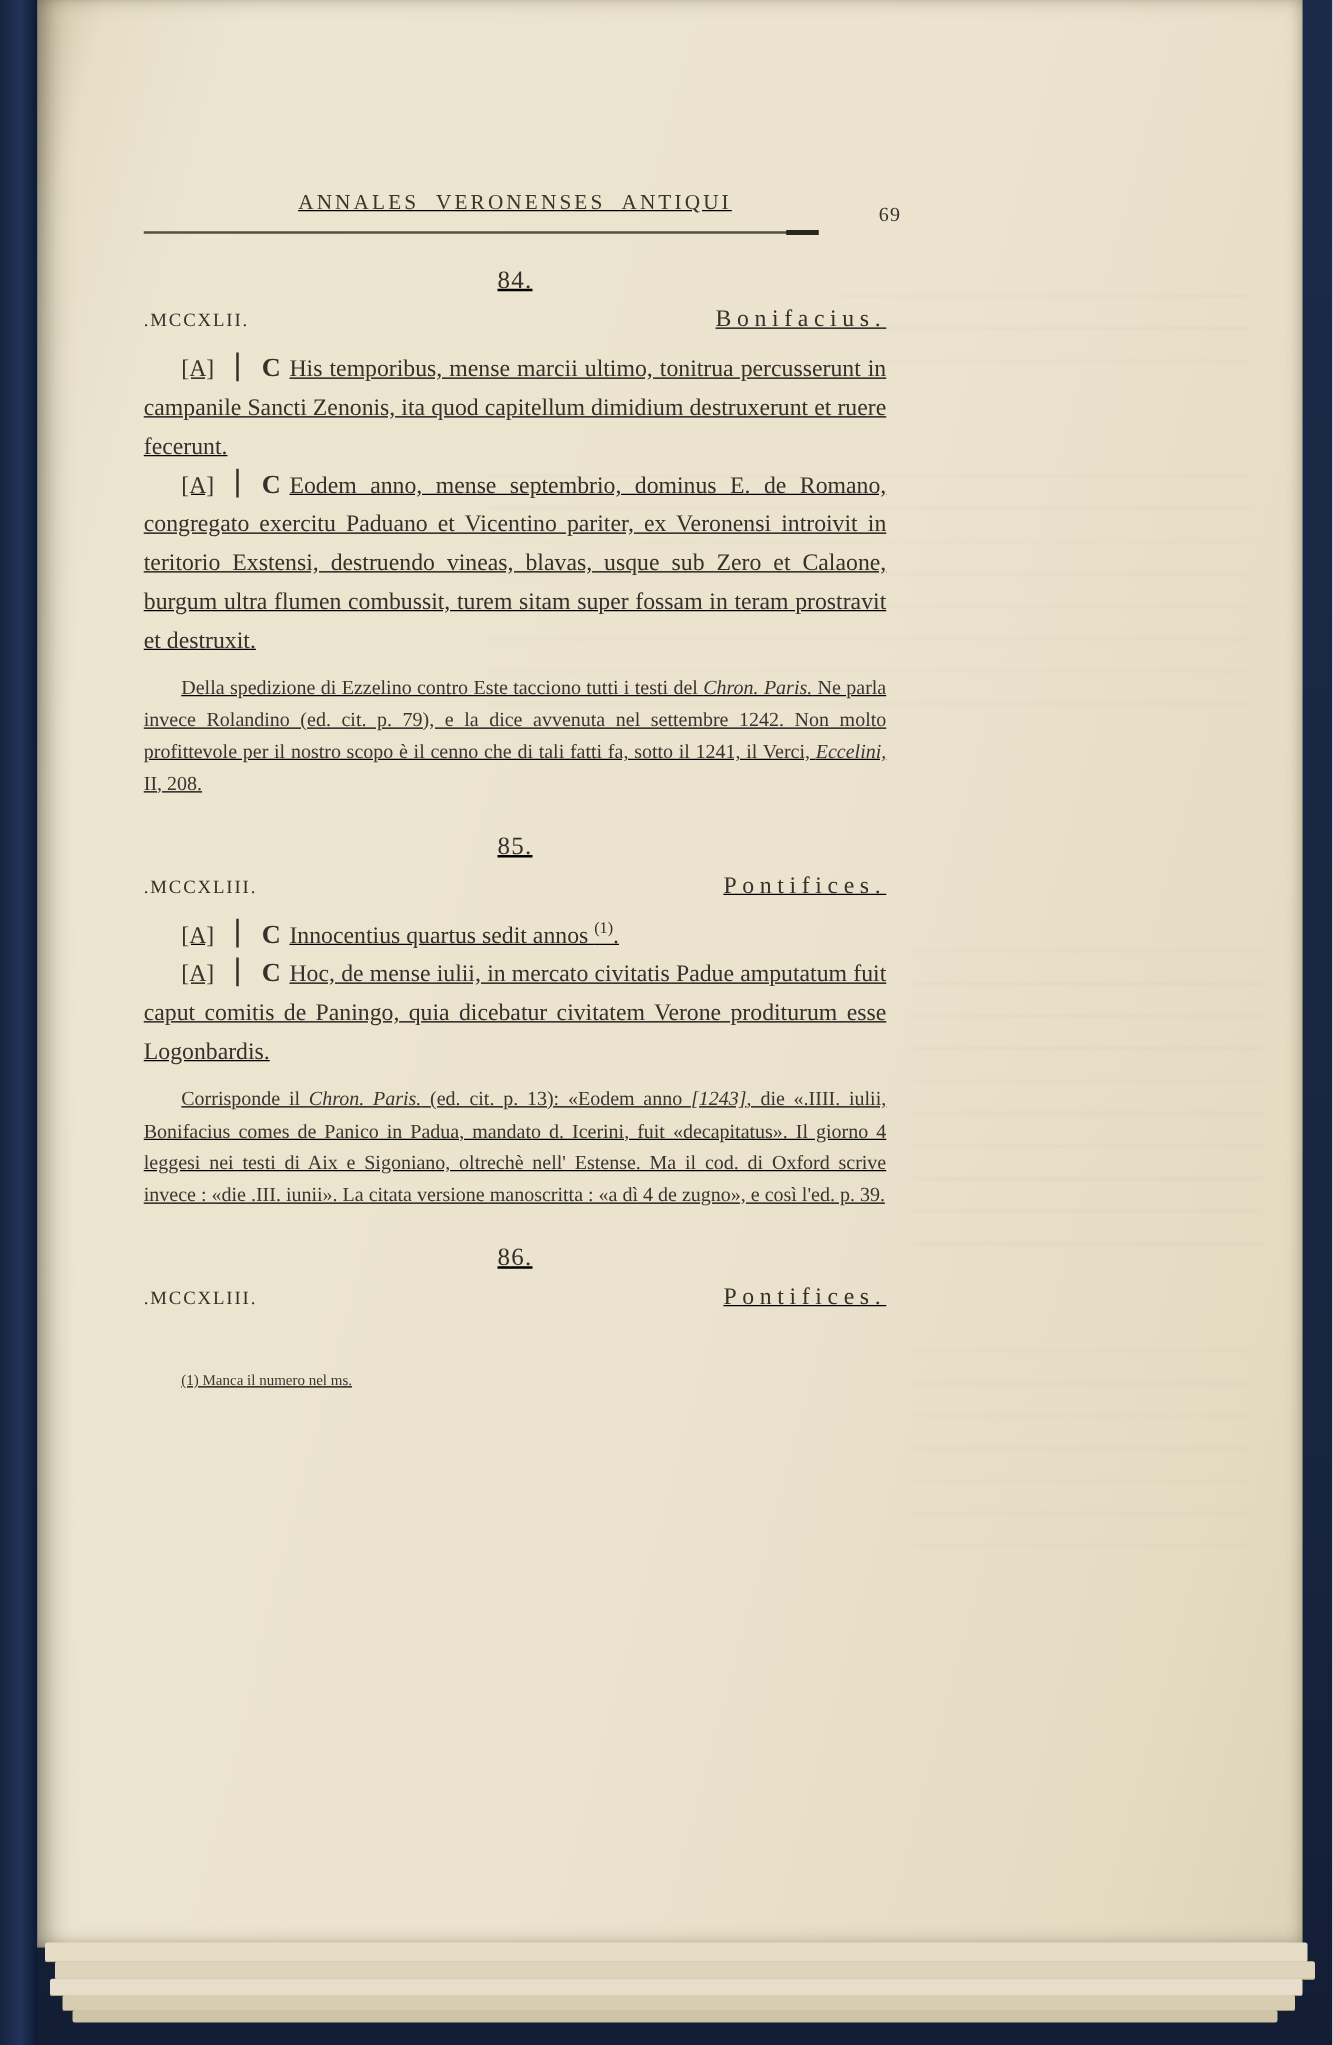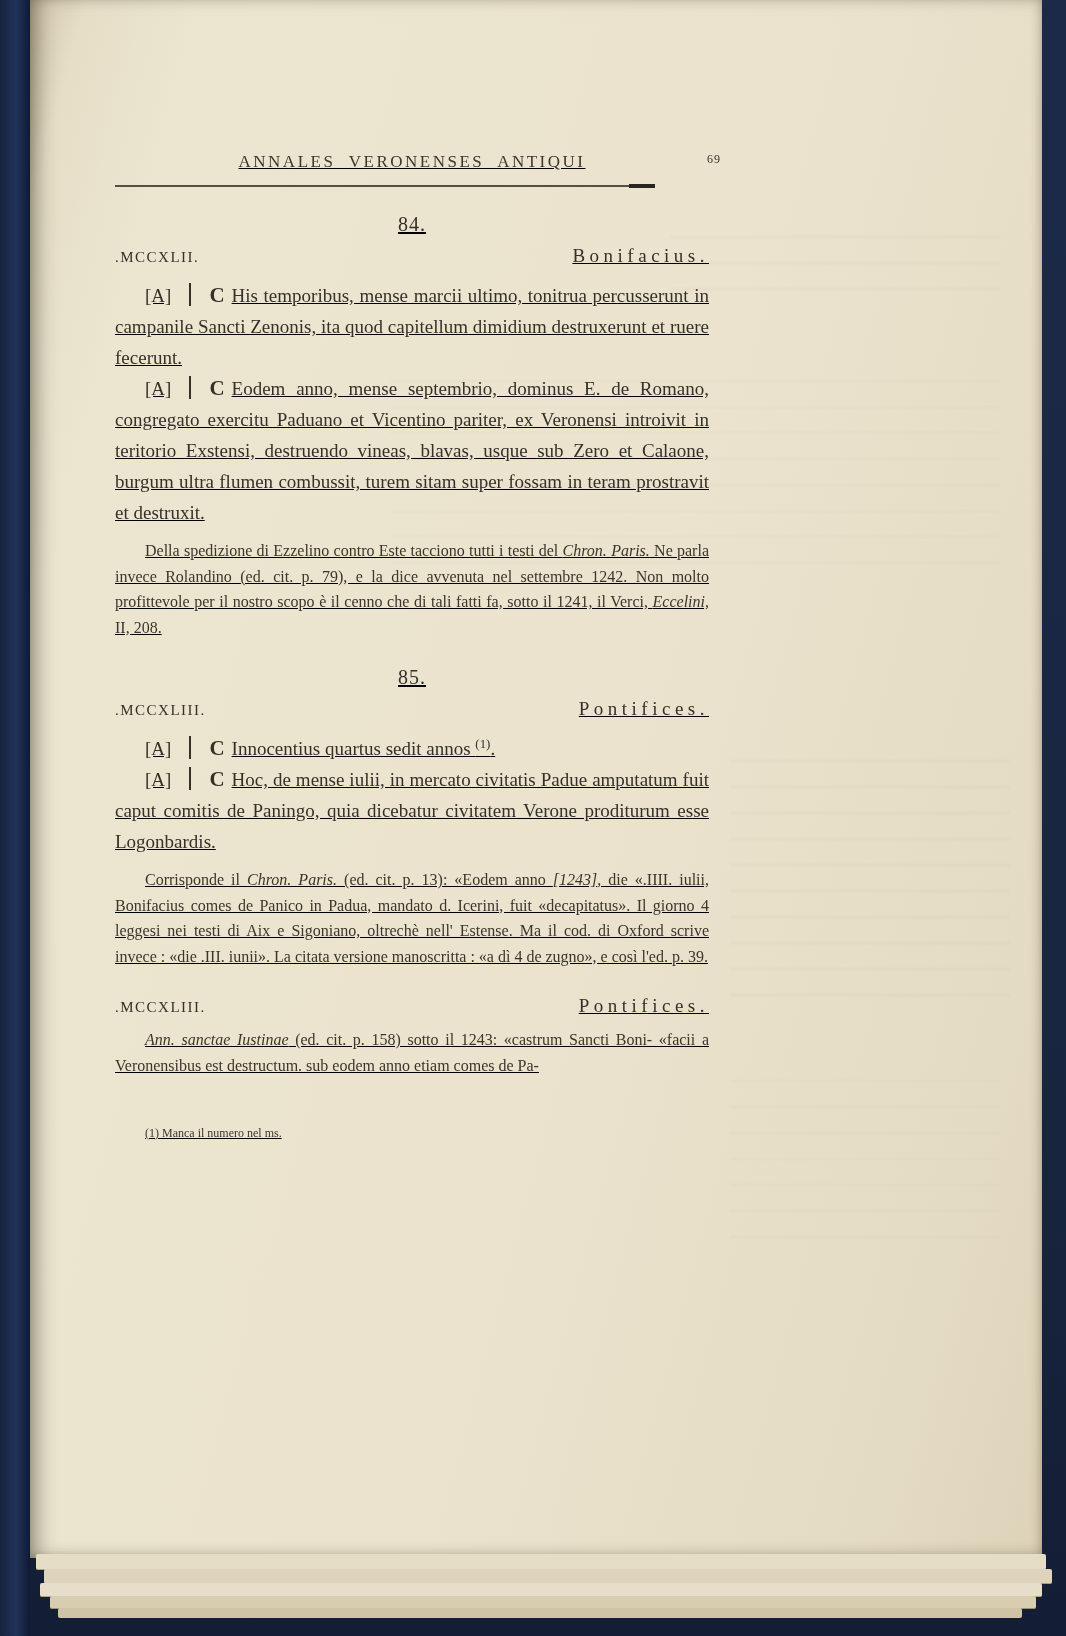--- a/index.html
+++ b/index.html
@@ -43,21 +43,21 @@
     position:relative; margin-left:85px; padding-top:152px; width:594px;
     color:#35312a;
   }
 
   .page-header { position:relative; height:24px; }
   .page-header .title {
     display:block; text-align:center;
     font-size:17px; letter-spacing:2.5px; word-spacing:7px; color:#3b372f;
   }
   .page-header .pagenum {
-    position:absolute; right:-12px; top:0; font-size:12px; letter-spacing:1px;margin-left:48px;
+    position:absolute; right:-12px; top:12px; font-size:16px; letter-spacing:1px;margin-left:48px;
   }
   .rule {
     position:relative; margin-top:9px; height:2px; width:538px;
     background:#555044;
   }
   .rule::after {
     content:""; position:absolute; right:-2px; top:-1px; width:26px; height:4px;
     background:#29261f;
   }
 
@@ -150,25 +150,25 @@
         <p class="body-par">
           <span class="marker">[A]</span><span class="cap">C</span><span><span>Innocentius quartus sedit annos </span><span class="sup">(1)</span><span>.</span></span>
         </p>
         <p class="body-par">
           <span class="marker">[A]</span><span class="cap">C</span><span><span>Hoc, de mense iulii, in mercato civitatis Padue amputatum fuit caput comitis de Paningo, quia dicebatur civitatem Verone proditurum esse Logonbardis.</span></span>
         </p>
         <div class="note"><span>Corrisponde il </span><span class="it">Chron. Paris.</span><span> (ed. cit. p. 13): «Eodem anno </span><span class="it">[1243]</span><span>, die «.IIII. iulii, Bonifacius comes de Panico in Padua, mandato d. Icerini, fuit «decapitatus».  Il giorno 4 leggesi nei testi di Aix e Sigoniano, oltrechè nell' Estense.  Ma il cod. di Oxford scrive invece : «die .III. iunii».  La citata versione manoscritta : «a dì 4 de zugno», e così l'ed. p. 39.</span></div>
       </section>
 
       <section class="entry">
+        <div class="entry-number">86.</div>
         <div class="entry-headrow">
           <span class="year">.MCCXLIII.</span>
           <span class="entry-heading">Pontifices.</span>
         </div>
-        <div class="note"><span class="it">Ann. sanctae Iustinae</span><span> (ed. cit. p. 158) sotto il 1243: «castrum Sancti Boni- «facii a Veronensibus est destructum.  sub eodem anno etiam comes de Pa-</span></div>
       </section>
 
       <div class="footnote">(1) Manca il numero nel ms.</div>
 
     </div>
   </div>
 
   <div class="stack">
     <div class="strip s1"></div>
     <div class="strip s2"></div>

